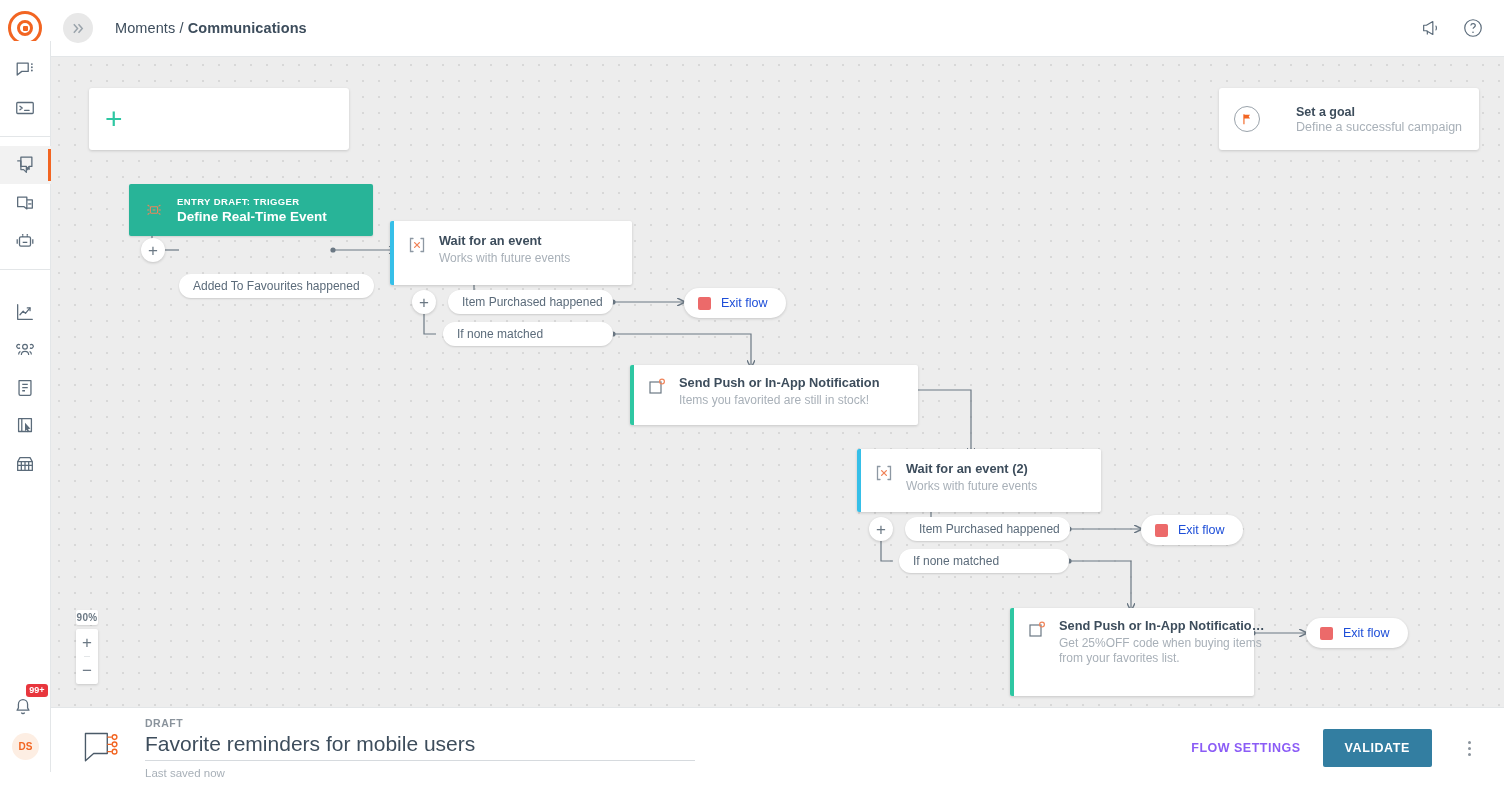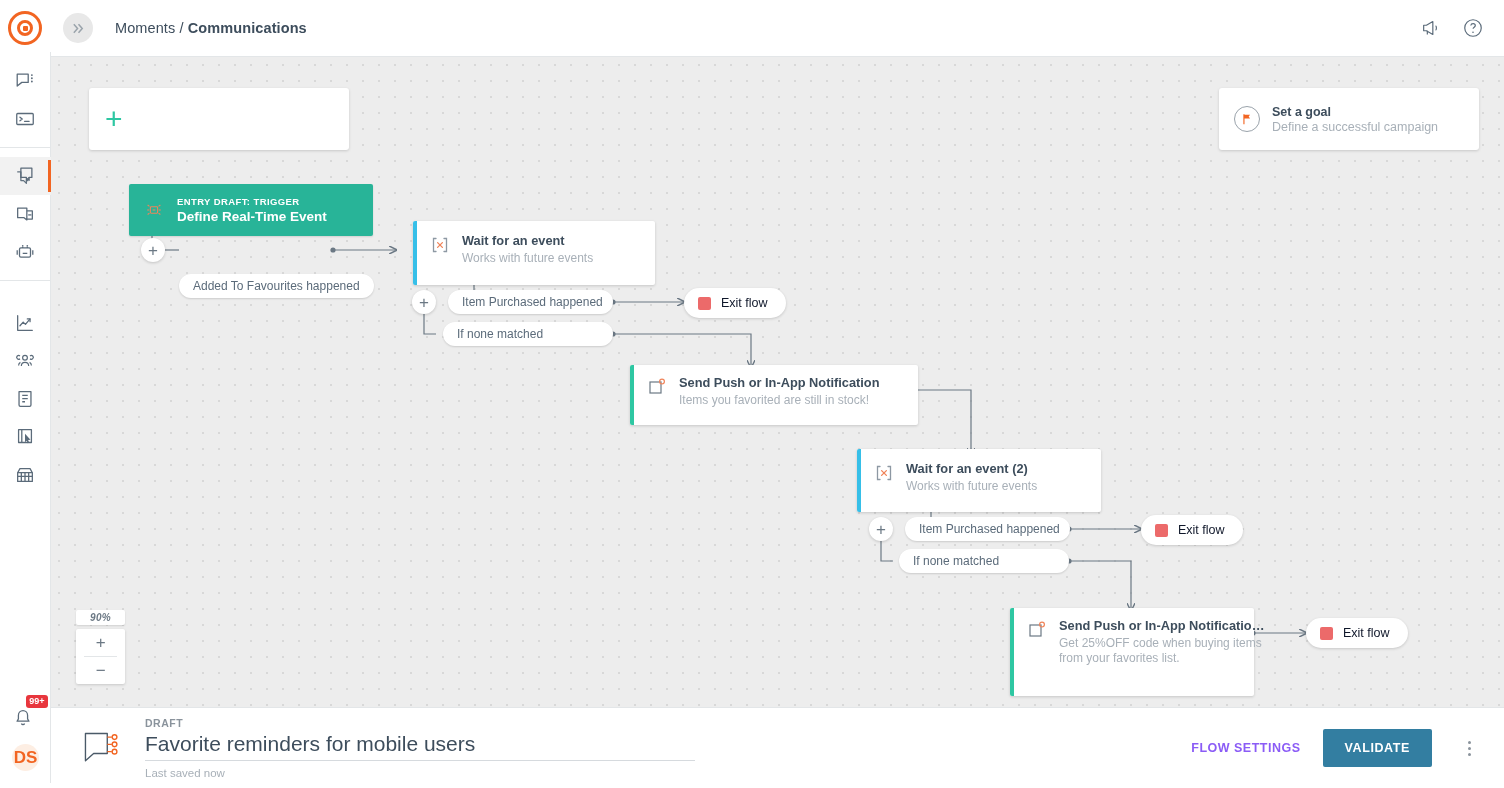--- a/index.html
+++ b/index.html
@@ -30,21 +30,21 @@
     color:#9aa3ab; font-size:14px; cursor:pointer;
   }
   .breadcrumb{margin-left:22px;font-size:14.5px;color:#3d4d5c;letter-spacing:.1px;}
   .breadcrumb .sep{color:#3d4d5c;}
   .breadcrumb .cur{font-weight:bold;}
   .top-right{margin-left:auto;display:flex;align-items:center;gap:20px;margin-right:20px;}
   .top-right .ti{width:22px;height:22px;color:#5b6b7a;cursor:pointer;display:flex;align-items:center;justify-content:center;}
 
   
   .rail{
-    position:absolute;left:0;top:52px;width:51px;height:731px;
+    position:absolute;left:0;top:41px;width:51px;height:731px;
     background:#fff;border-right:1px solid #e3e6e8;
     display:flex;flex-direction:column;align-items:center;
   }
   .rail-group{width:100%;display:flex;flex-direction:column;align-items:center;}
   .rail-sep{width:100%;height:1px;background:#e3e6e8;}
   .rail-item{
     width:51px;height:38px;display:flex;align-items:center;justify-content:center;
     color:#5b6b7a;cursor:pointer;position:relative;
   }
   .rail-item svg{display:block;}
@@ -53,21 +53,21 @@
     content:"";position:absolute;right:0;top:3px;bottom:3px;width:3px;background:#f26522;
   }
   .rail-bottom{position:absolute;bottom:0;left:0;width:51px;display:flex;flex-direction:column;align-items:center;padding-bottom:12px;}
   .bell-wrap{position:relative;width:28px;height:30px;margin-bottom:14px;cursor:pointer;color:#5b6b7a;}
   .badge{
     position:absolute;right:-8px;top:-5px;background:#e8363d;color:#fff;
     font-size:9px;font-weight:bold;border-radius:3px;padding:1px 3px;line-height:11px;
   }
   .avatar{
     width:27px;height:27px;border-radius:50%;background:#fdeee3;color:#f26522;
-    font-size:17px;font-weight:bold;display:flex;align-items:center;justify-content:center;cursor:pointer;
+    font-size:10px;font-weight:bold;display:flex;align-items:center;justify-content:center;cursor:pointer;
   }
 
   
   .canvas{
     position:absolute;left:51px;top:57px;width:1453px;height:650px;
     background-color:#ededed;
     background-image:radial-gradient(#d8d8d8 1px, transparent 1px);
     background-size:16px 16px;
     overflow:hidden;
   }
@@ -77,21 +77,21 @@
     background:#fff;border-radius:3px;box-shadow:0 1px 3px rgba(0,0,0,.16);
   }
 
   
   .entry-add{left:38px;top:31px;width:260px;height:62px;display:flex;align-items:center;padding-left:16px;}
   .plus-big{color:#2ec7a2;font-size:30px;font-weight:300;line-height:1;margin-right:14px;}
   .entry-add .t1{font-size:13.5px;font-weight:bold;color:#3d4d5c;margin-bottom:2px;}
   .entry-add .t2{font-size:12.5px;color:#a8b0b8;}
 
   
-  .goal{left:1168px;top:31px;width:260px;height:62px;display:flex;align-items:center;padding-left:15px;}
+  .goal{left:1168px;top:31px;width:260px;height:62px;display:flex;align-items:center;padding-left:15px;gap:24px;}
   .goal-ico{width:26px;height:26px;border-radius:50%;border:1px solid #9aa3ab;display:flex;align-items:center;justify-content:center;margin-right:12px;flex:0 0 auto;}
   .goal .t1{font-size:12.5px;font-weight:bold;color:#3d4d5c;margin-bottom:1px;}
   .goal .t2{font-size:12.5px;color:#a8b0b8;}
 
   
   .trigger{
     left:78px;top:127px;width:244px;height:52px;background:#28b498;border-radius:2px;
     display:flex;align-items:center;padding-left:14px;box-shadow:0 1px 2px rgba(0,0,0,.12);
   }
   .trigger-ico{width:22px;height:22px;margin-right:12px;flex:0 0 auto;display:flex;align-items:center;justify-content:center;}
@@ -109,35 +109,35 @@
   .fsub{font-size:12px;color:#a8b0b8;line-height:15px;}
 
   
   .pill{
     position:absolute;background:#fff;border-radius:13px;height:24px;
     display:flex;align-items:center;padding:0 14px;font-size:12px;color:#5b6b7a;
     box-shadow:0 1px 2px rgba(0,0,0,.14);white-space:nowrap;
   }
   .exitpill{
     position:absolute;background:#fff;border-radius:15px;height:30px;
-    display:flex;align-items:center;padding:0 18px 0 14px;font-size:12.5px;color:#0f172a;
+    display:flex;align-items:center;padding:0 18px 0 14px;font-size:12.5px;color:#1d4ed8;
     box-shadow:0 1px 3px rgba(0,0,0,.16);white-space:nowrap;
   }
   .exit-sq{width:13px;height:13px;background:#ec6a6a;border-radius:2px;margin-right:10px;flex:0 0 auto;}
 
   .plus-circle{
     position:absolute;width:24px;height:24px;border-radius:50%;background:#fff;
     box-shadow:0 1px 3px rgba(0,0,0,.18);display:flex;align-items:center;justify-content:center;
     color:#6b7884;font-size:17px;line-height:1;cursor:pointer;
   }
 
   svg.links{position:absolute;left:0;top:0;width:1453px;height:650px;pointer-events:none;}
 
   
-  .zoomwrap{position:absolute;left:25px;top:553px;width:49px;font-style:italic;}
+  .zoomwrap{position:absolute;left:25px;top:553px;width:22px;}
   .zoomlbl{
     background:#fff;border-radius:2px;font-size:10px;font-weight:bold;color:#6b7884;
     text-align:center;padding:2px 0;box-shadow:0 1px 2px rgba(0,0,0,.12);margin-bottom:4px;letter-spacing:.3px;
   }
   .zoombox{background:#fff;border-radius:2px;box-shadow:0 1px 3px rgba(0,0,0,.16);}
   .zoombtn{height:27px;display:flex;align-items:center;justify-content:center;font-size:17px;color:#6b7884;cursor:pointer;}
   .zoomdiv{height:1px;background:#e3e6e8;margin:0 8px;}
 
   
   .bottom{
@@ -368,21 +368,21 @@
     </div>
     <div>
       <div class="lab">ENTRY DRAFT: TRIGGER</div>
       <div class="ttl">Define Real-Time Event</div>
     </div>
   </div>
 
   <div class="plus-circle" style="left:90px;top:181px;">+</div>
   <div class="pill" style="left:128px;top:181px;margin-top:36px;">Added To Favourites happened</div>
 
-  <div class="fcard" style="left:362px;top:164px;width:242px;height:64px;">
+  <div class="fcard" style="left:339px;top:164px;width:242px;height:64px;">
     <div class="fbar cyan"></div>
     <div class="fbody">
       <div class="fico">
         <svg width="22" height="22" viewBox="0 0 22 22" fill="none" stroke="#8d98a3" stroke-width="1.3" stroke-linecap="round">
           <path d="M7 4.5H4.5v13H7M15 4.5h2.5v13H15"></path>
           <path d="M8.6 8.6l4.8 4.8M13.4 8.6l-4.8 4.8" stroke="#f0845a"></path>
         </svg>
       </div>
       <div>
         <div class="fttl">Wait for an event</div>

